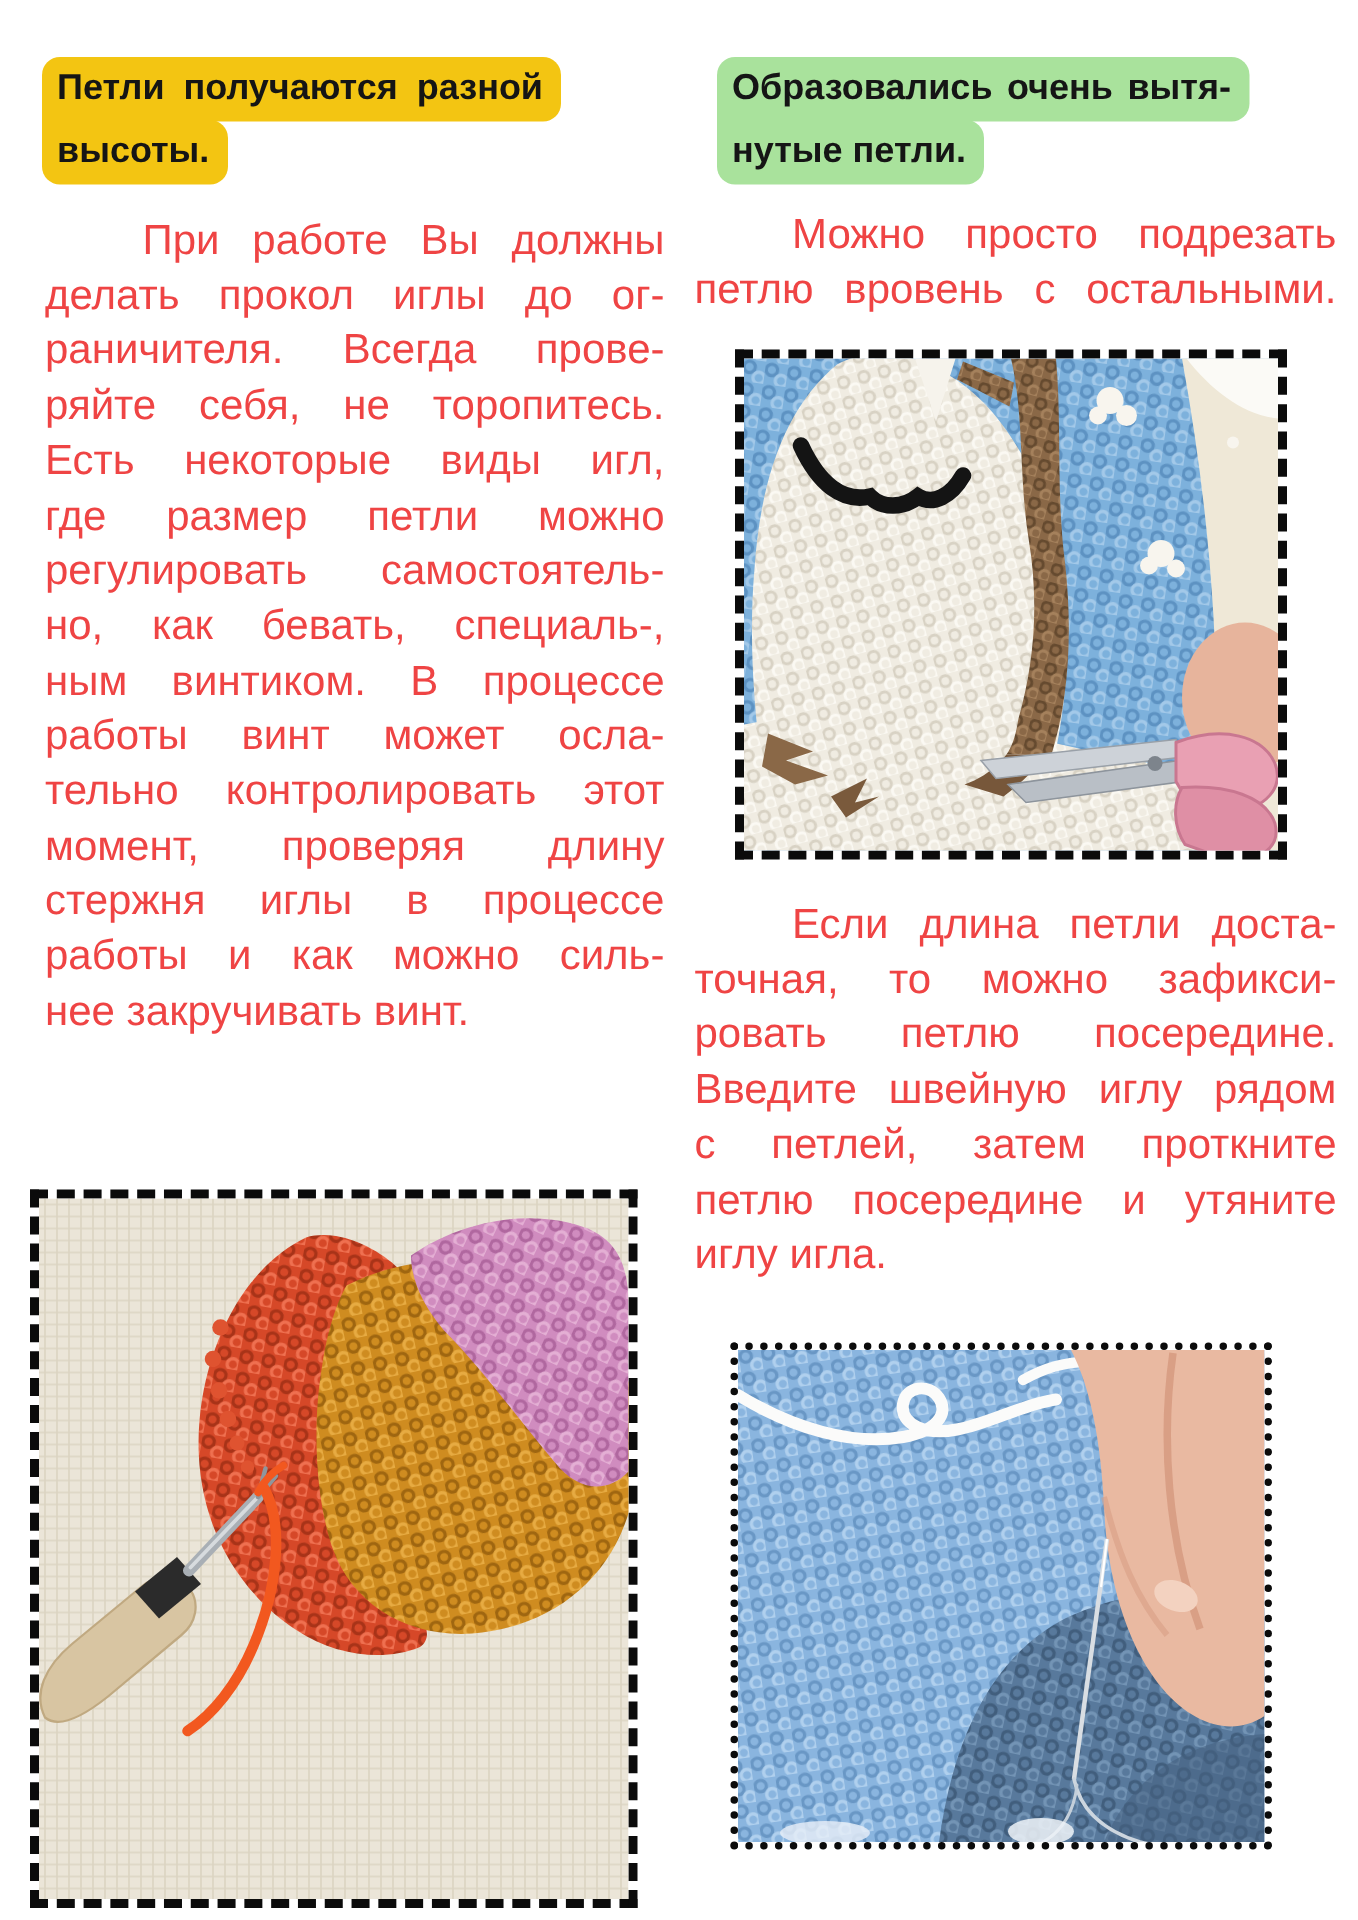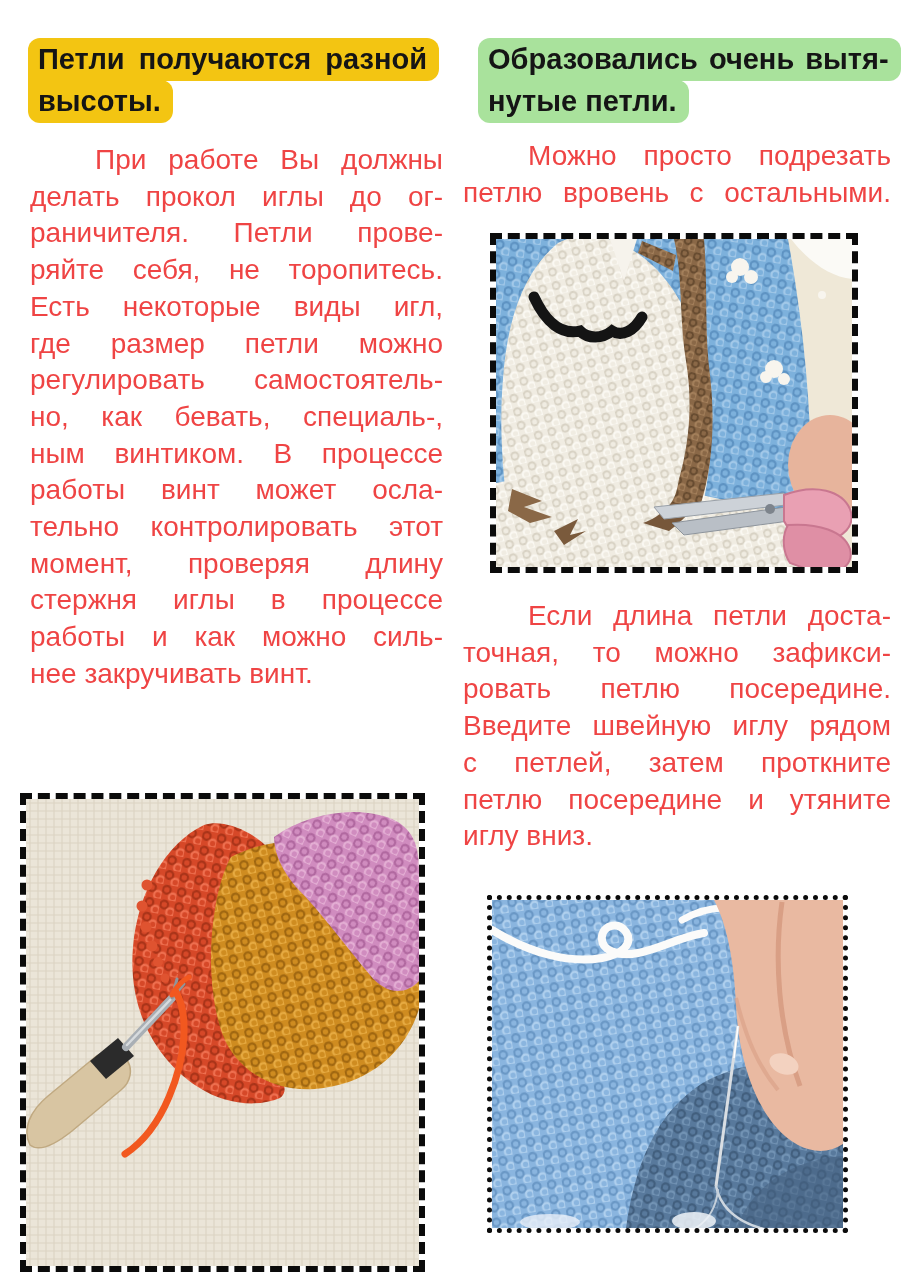--- a/index.html
+++ b/index.html
@@ -11,21 +11,21 @@
     position:relative;
     overflow:hidden;
   }
   .abs{position:absolute}
 
   
   .heading{line-height:0}
   .hline{
     display:table;
     padding:6px 12px 7px 10px;
-    font-size:29px;
+    font-size:24px;
     font-weight:700;
     line-height:30px;
     white-space:nowrap;
     color:#151515;
   }
   .h-l1{border-radius:12px 12px 12px 0;word-spacing:6px}
   .h-l2{border-radius:0 12px 12px 12px;margin-top:-1px}
   #h-left  .hline{background:var(--hl-left,#f3c512)}
   #h-right .hline{background:var(--hl-right,#a9e29c)}
   #h-right .h-l1{word-spacing:3px}
@@ -47,21 +47,21 @@
 
 <div id="h-left" class="abs heading" style="left:28px;top:38px;width:400px">
   <span class="hline h-l1">Петли получаются разной</span>
   <span class="hline h-l2">высоты.</span>
 </div>
 
 <div class="abs para" style="left:30px;top:142px;width:413px">
 
 <div class="pline first">При работе Вы должны</div>
     <div class="pline">делать прокол иглы до ог-</div>
-    <div class="pline">раничителя. Петли прове-</div>
+    <div class="pline">раничителя. Всегда прове-</div>
     <div class="pline">ряйте себя, не торопитесь.</div>
     <div class="pline">Есть некоторые виды игл,</div>
     <div class="pline">где размер петли можно</div>
     <div class="pline">регулировать самостоятель-</div>
     <div class="pline">но, как бевать, специаль-,</div>
     <div class="pline">ным винтиком. В процессе</div>
     <div class="pline">работы винт может осла-</div>
     <div class="pline">тельно контролировать этот</div>
     <div class="pline">момент, проверяя длину</div>
     <div class="pline">стержня иглы в процессе</div>
@@ -186,21 +186,21 @@
 </div>
 
 <div class="abs para" style="left:463px;top:598px;width:428px">
 
 <div class="pline first">Если длина петли доста-</div>
     <div class="pline">точная, то можно зафикси-</div>
     <div class="pline">ровать петлю посередине.</div>
     <div class="pline">Введите швейную иглу рядом</div>
     <div class="pline">с петлей, затем проткните</div>
     <div class="pline">петлю посередине и утяните</div>
-    <div class="pline last">иглу вниз.</div>
+    <div class="pline last">иглу игла.</div>
   </div>
 
 <div class="abs photo dotted" style="left:487px;top:895px;width:361px;height:338px">
   <svg viewBox="0 0 351 328" preserveAspectRatio="none">
     <defs>
       <pattern id="pLBlue" width="15" height="15" patternUnits="userSpaceOnUse" patternTransform="rotate(-8)">
         <rect width="15" height="15" fill="#8ab5df"></rect>
         <circle cx="4.5" cy="5" r="3.8" fill="none" stroke="#6997c5" stroke-width="2.2"></circle>
         <circle cx="11.5" cy="11.5" r="3.8" fill="none" stroke="#b0d0ee" stroke-width="2.2"></circle>
       </pattern>

